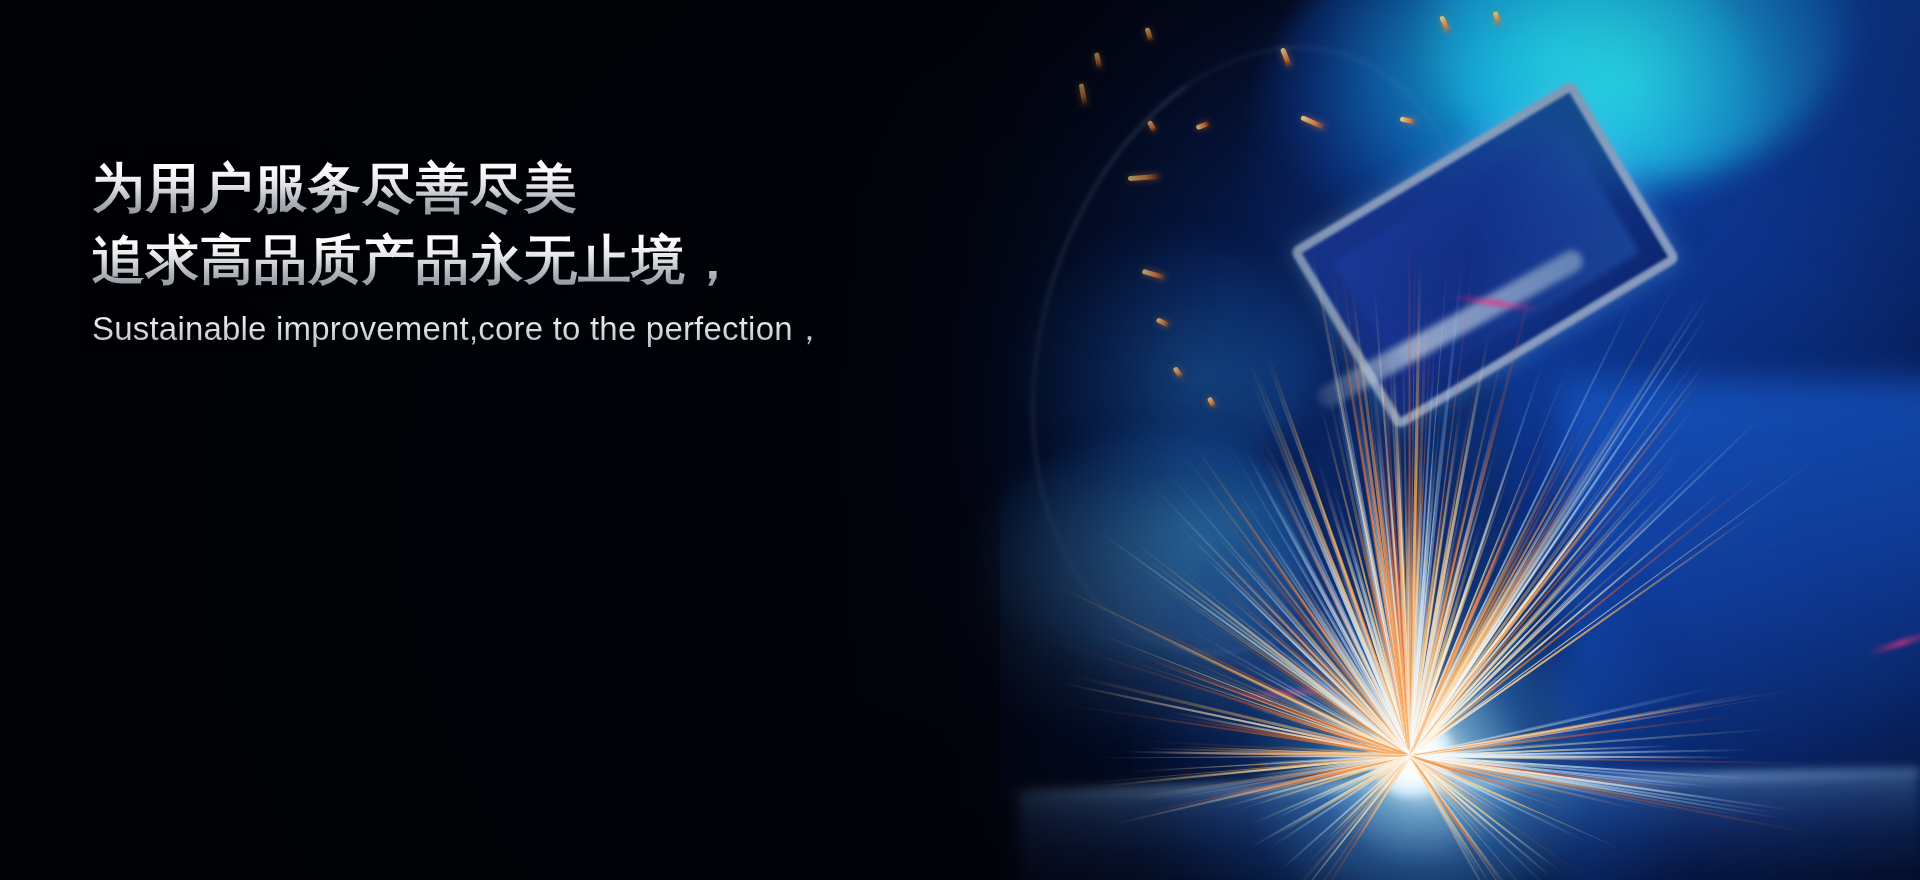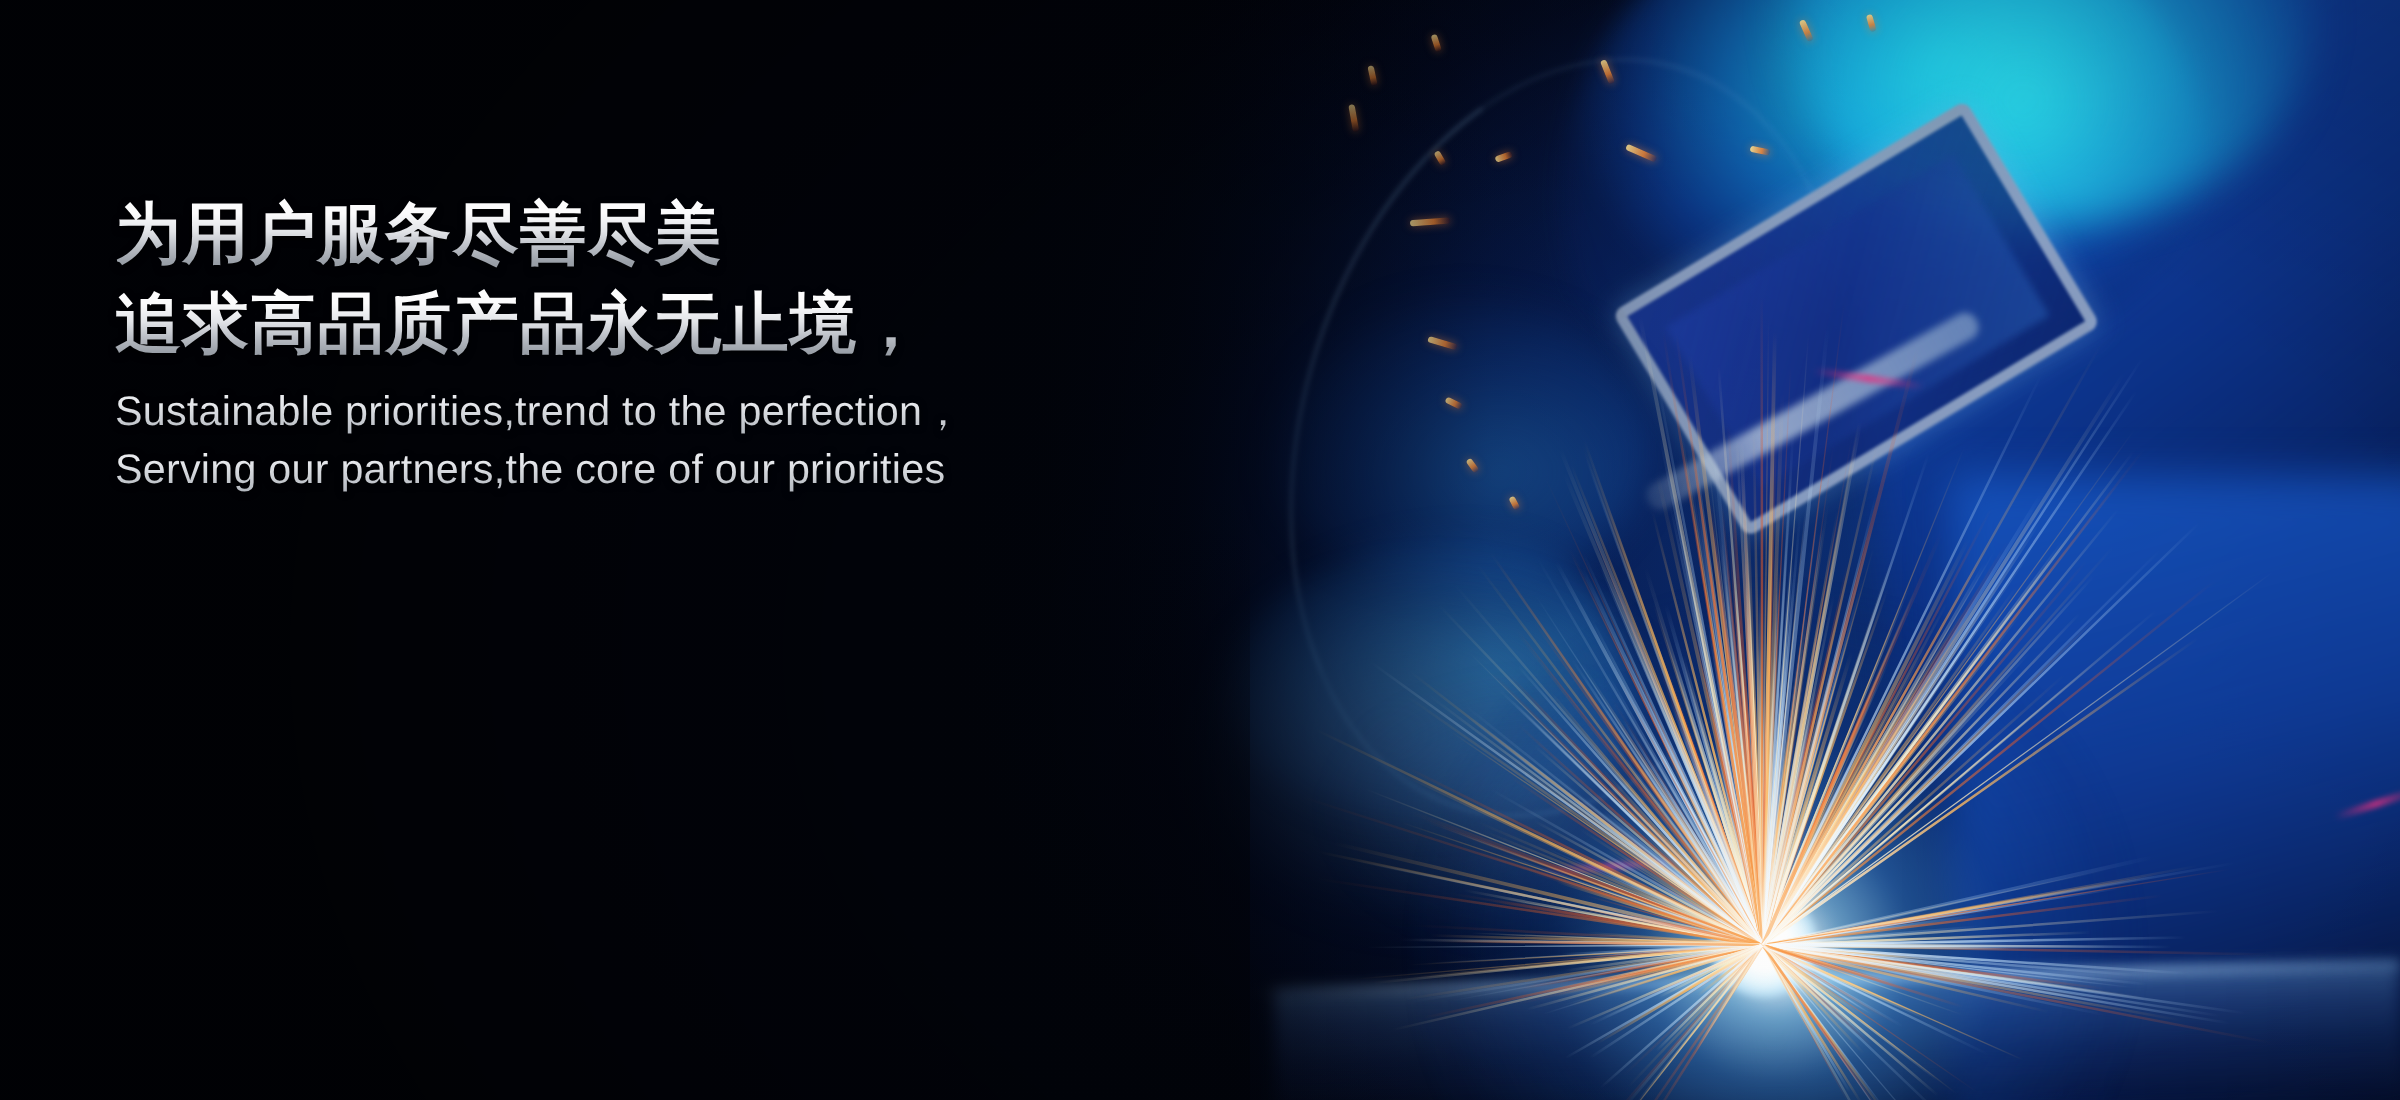--- a/index.html
+++ b/index.html
@@ -913,18 +913,17 @@
 
     <div class="ly fade-left"></div>
     <div class="ly fade-bottom-left"></div>
     <div class="ly vignette"></div>
   </div>
 
   <div class="copy">
     <div class="headline-cn">为用户服务尽善尽美</div>
     <div class="headline-cn">追求高品质产品永无止境，</div>
     <div class="sub-block">
-      <div class="sub-en">Sustainable priorities,trend to the perfection，</div>
-      <div class="sub-en">Serving our partners,the core of our priorities</div>
+      <div class="sub-en">Sustainable improvement,core to the perfection，</div>
     </div>
   </div>
 
 </div>
 
 </body></html>

